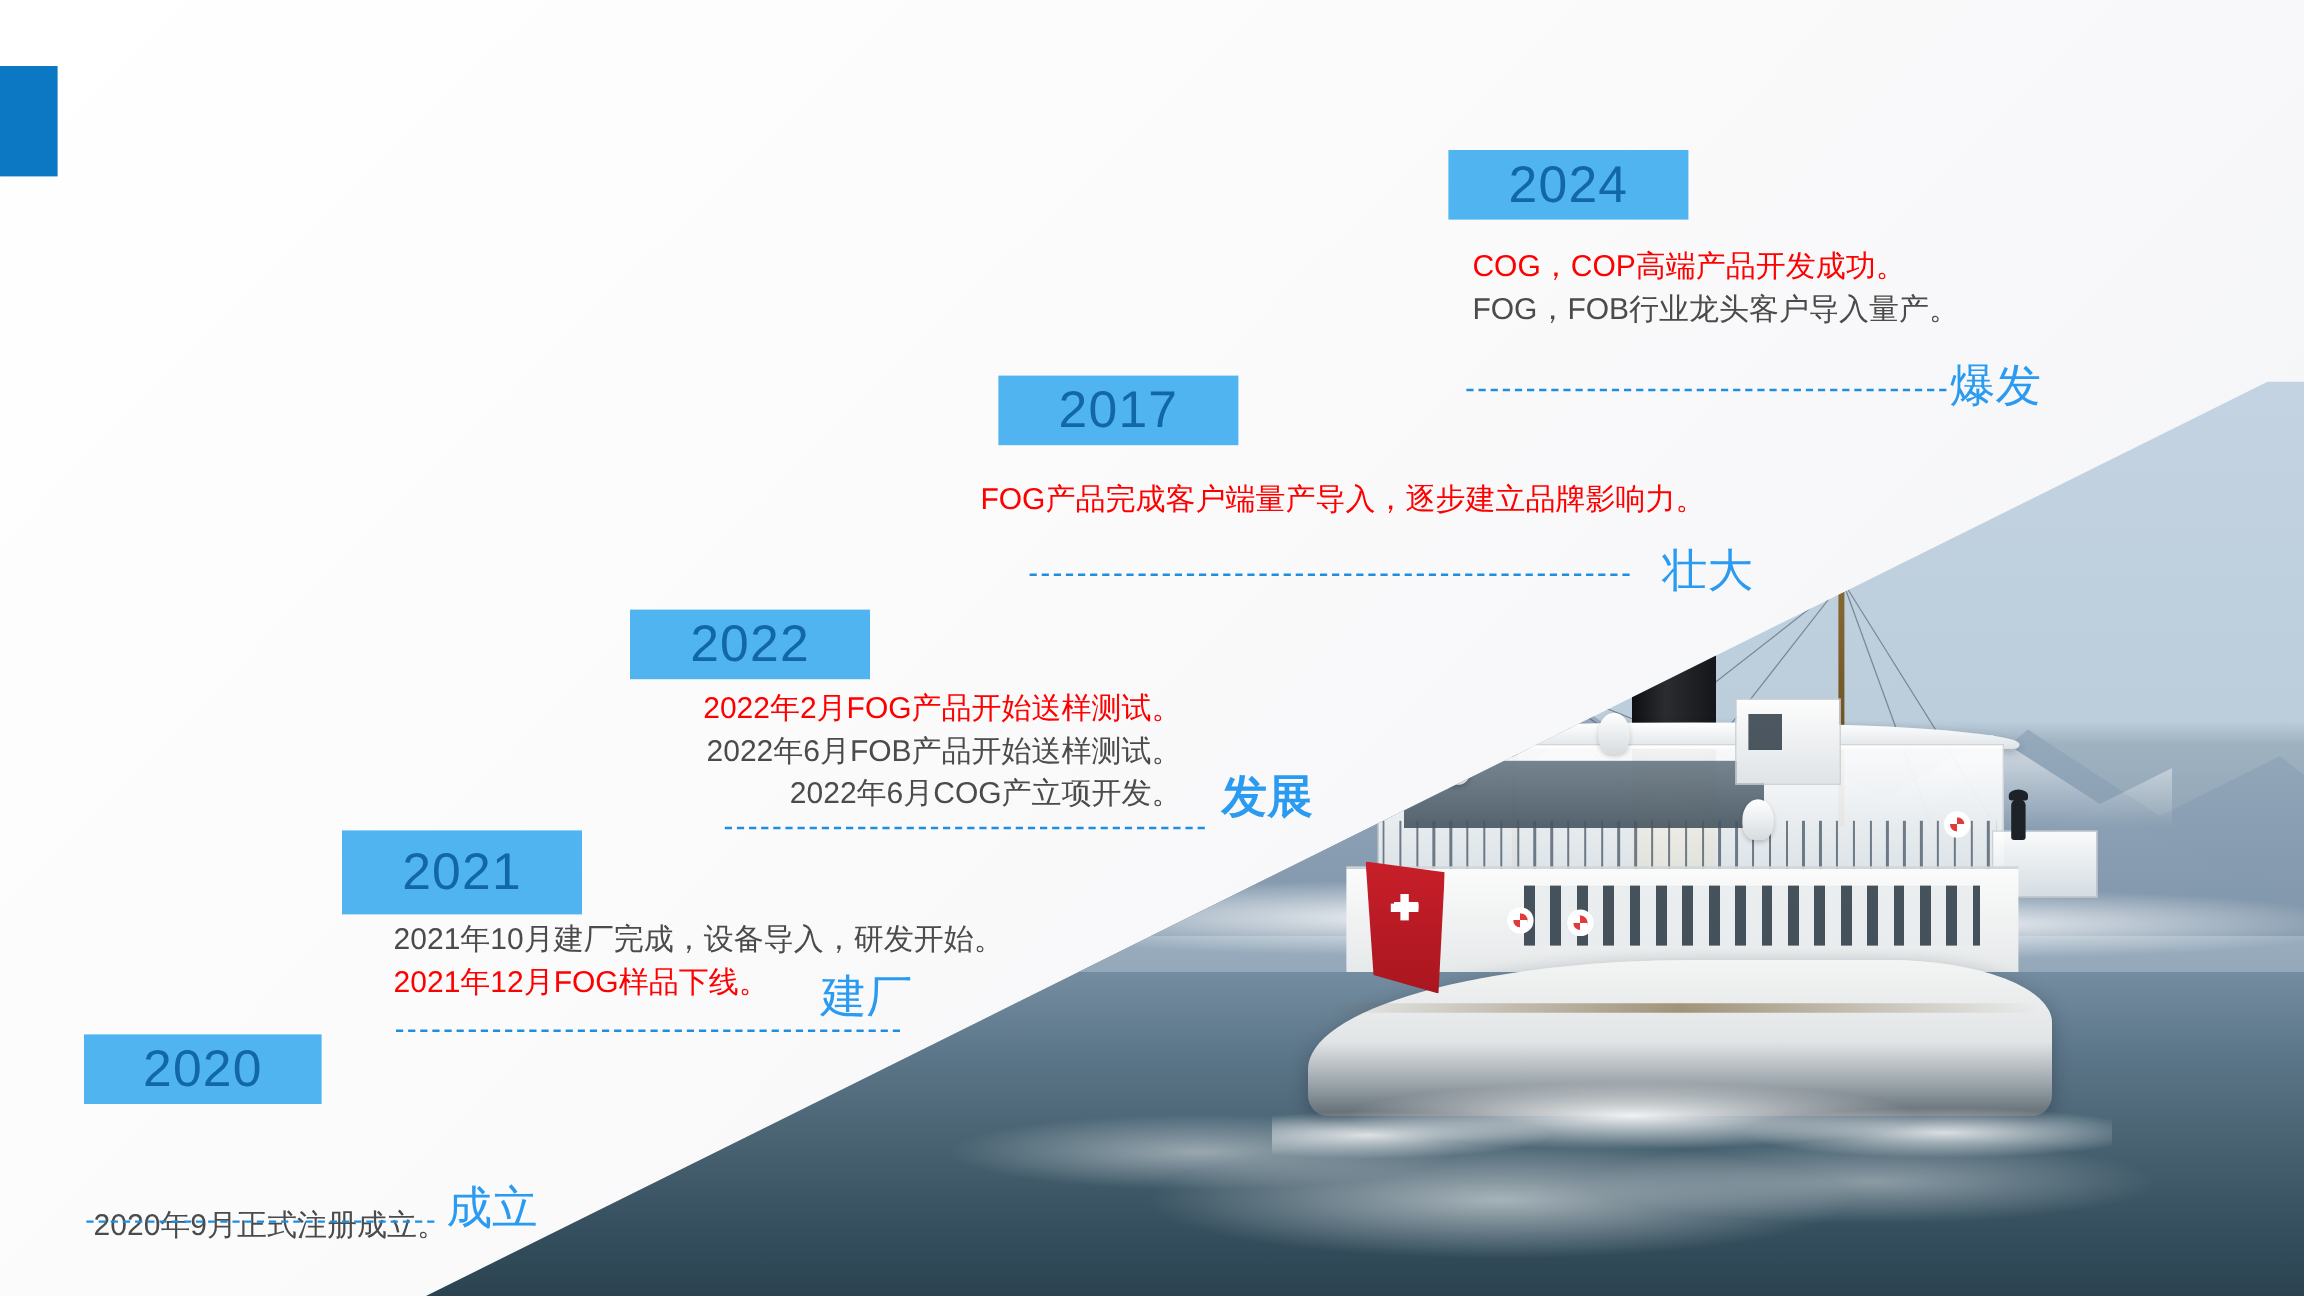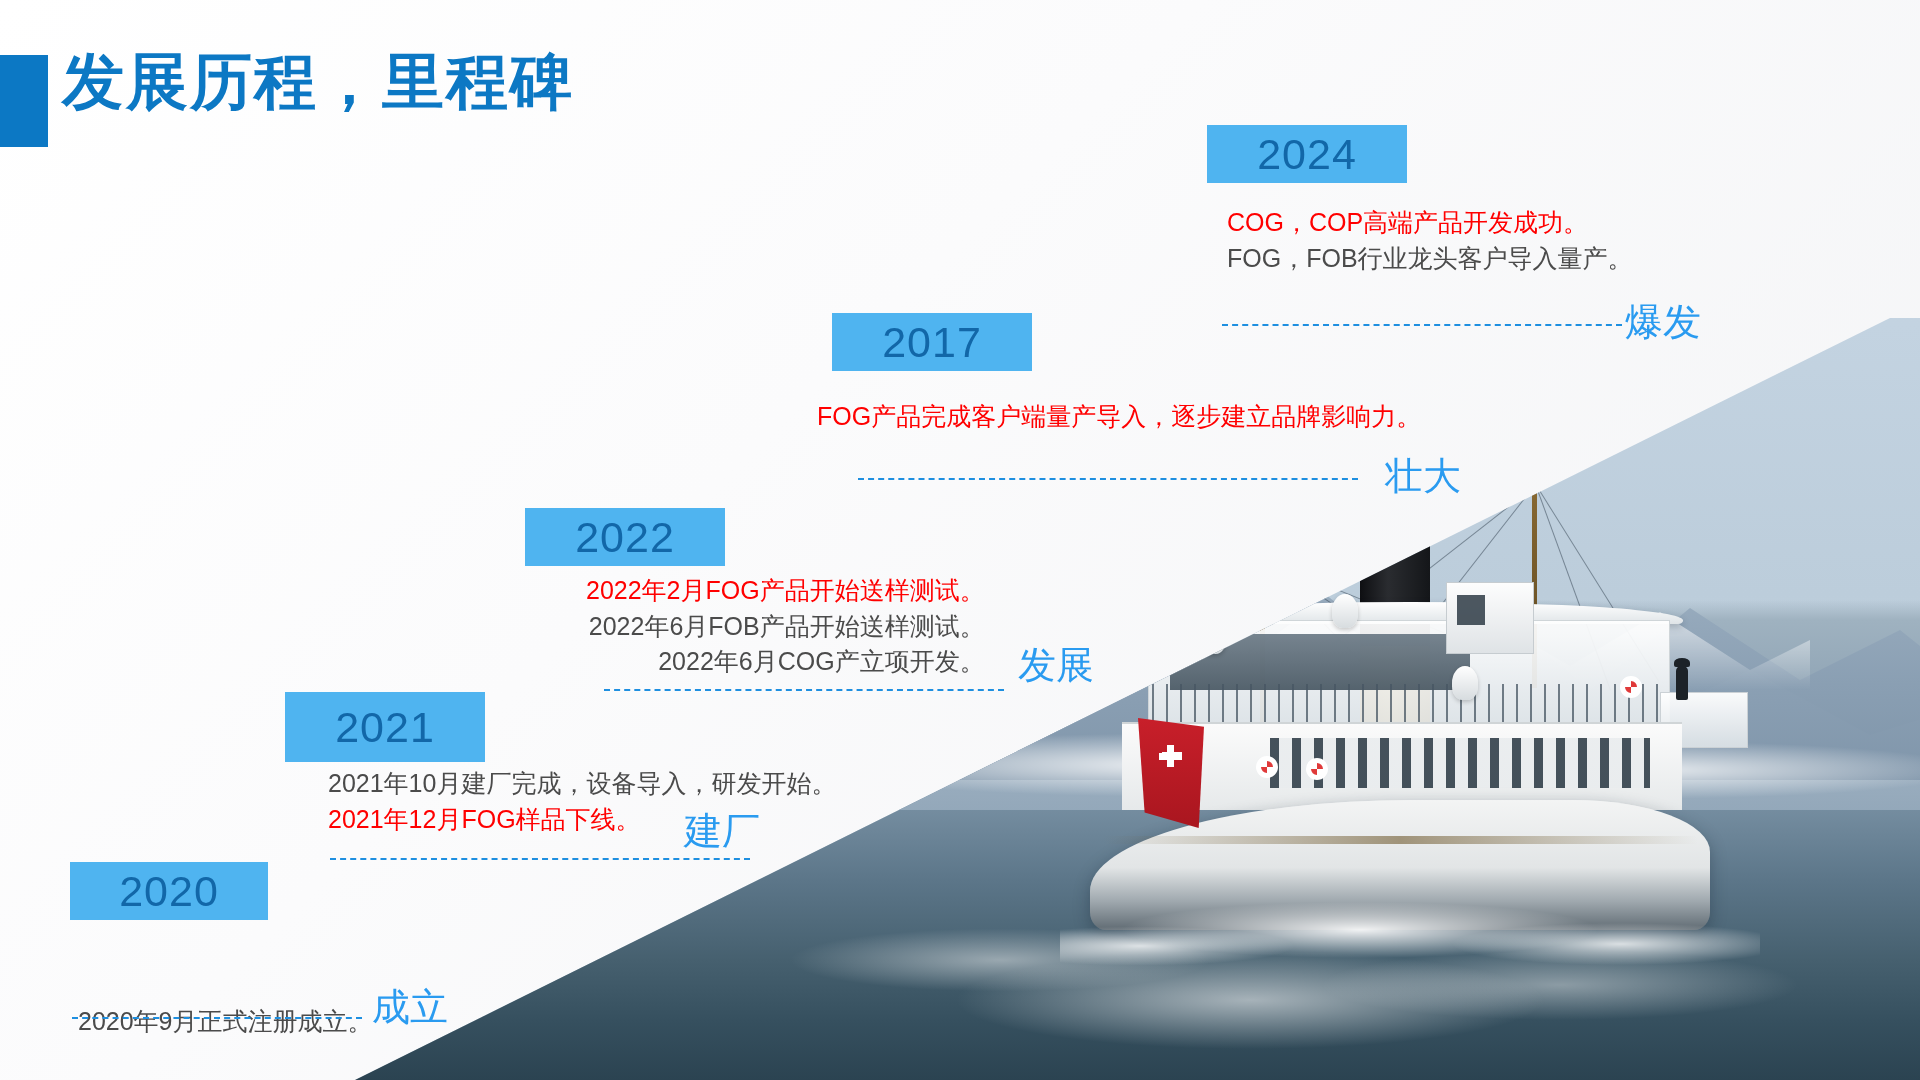--- a/index.html
+++ b/index.html
@@ -264,21 +264,20 @@
         <div class="flag-sw">
           <span class="flag-cross-v"></span>
             <span class="flag-cross-h"></span>
         </div>
         <div class="bowwave"></div>
       </div>
     </div>
   </div>
 
   <div class="title-bar"></div>
-  <div class="title">发展历程，里程碑</div>
 
 
   <div class="entry">
     <div class="year-badge" style="left:1207px;top:125px;width:200px;height:58px;">2024</div>
     <div class="lines" style="left:1227px;top:205px;">
       <div class="line red">COG，COP高端产品开发成功。</div>
       <div class="line gray">FOG，FOB行业龙头客户导入量产。</div>
     </div>
     <div class="dash" style="left:1222px;top:324px;width:400px;"></div>
     <div class="stage" style="left:1625px;top:303px;">爆发</div>
@@ -294,21 +293,21 @@
   </div>
 
   <div class="entry">
     <div class="year-badge" style="left:525px;top:508px;width:200px;height:58px;">2022</div>
     <div class="lines" style="left:586px;top:573px;">
       <div class="line red">2022年2月FOG产品开始送样测试。</div>
       <div class="line gray">2022年6月FOB产品开始送样测试。</div>
       <div class="line gray">2022年6月COG产立项开发。</div>
     </div>
     <div class="dash" style="left:604px;top:689px;width:400px;"></div>
-    <div class="stage" style="left:1018px;top:646px;">发展</div>
+    <div class="stage" style="left:1018px;top:646px;font-weight:bold;">发展</div>
   </div>
 
   <div class="entry">
     <div class="year-badge" style="left:285px;top:692px;width:200px;height:70px;">2021</div>
     <div class="lines" style="left:328px;top:766px;">
       <div class="line gray">2021年10月建厂完成，设备导入，研发开始。</div>
       <div class="line red">2021年12月FOG样品下线。</div>
     </div>
     <div class="dash" style="left:330px;top:858px;width:420px;"></div>
     <div class="stage" style="left:684px;top:812px;">建厂</div>

